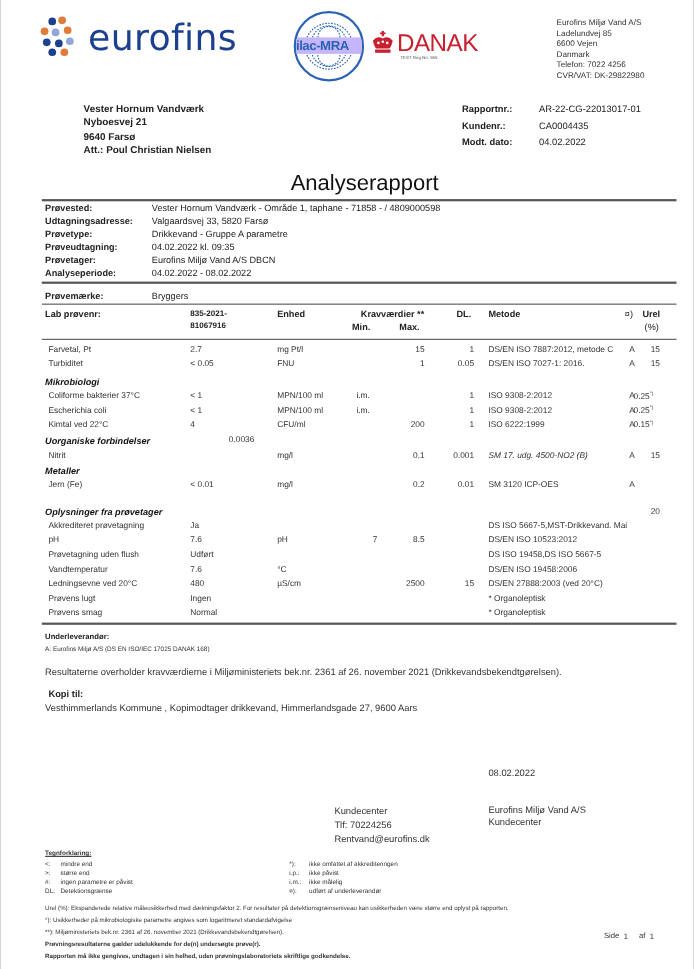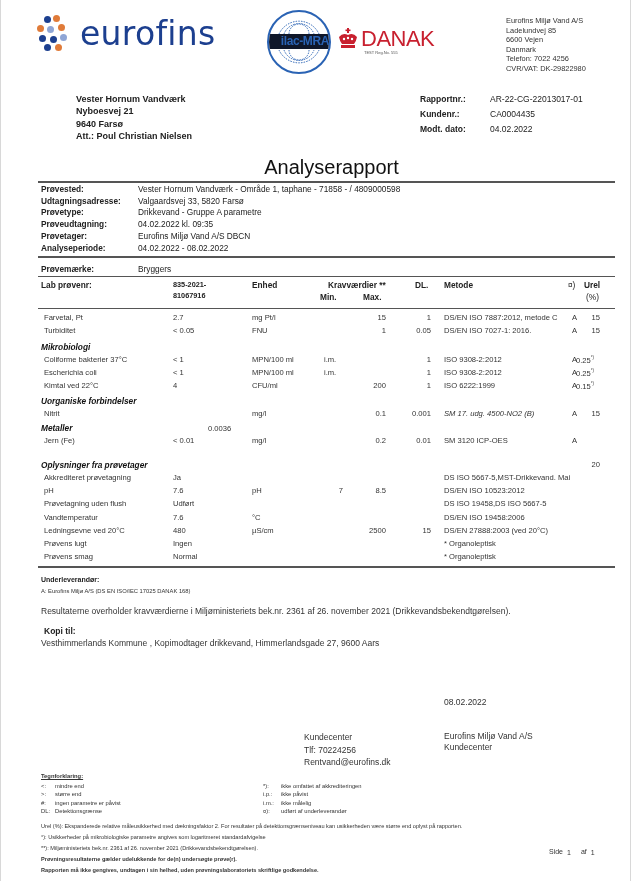--- a/index.html
+++ b/index.html
@@ -9,21 +9,21 @@
   .abs { position: absolute; }
 
   
   .eurofins-logo { left: 35px; top: 14px; display: flex; align-items: center; }
   .eurofins-logo .dots { width: 36px; height: 38px; position: relative; margin-right: 8px; }
   .eurofins-logo .dot { position: absolute; width: 7px; height: 7px; border-radius: 50%; }
   .eurofins-logo .word { font-size: 33px; color: #1c3f8f; letter-spacing: 0.3px; line-height: 1; font-family: "DejaVu Sans", sans-serif; font-weight: normal; }
 
   .ilac-logo { left: 266px; top: 10px; width: 64px; height: 64px; border-radius: 50%; border: 2px solid #2a63b4; overflow: hidden; background: #fff; }
   .ilac-logo .arcs { position: absolute; left: 0; top: 0; width: 60px; height: 60px; }
-  .ilac-logo .txt { position: absolute; left: 0; right: 0; top: 22px; text-align: right; font-size: 12px; font-weight: bold; color: #2a63b4; background: #0f172a; line-height: 15px; letter-spacing: -0.4px; }
+  .ilac-logo .txt { position: absolute; left: 0; right: 0; top: 22px; text-align: left; font-size: 12px; font-weight: bold; color: #2a63b4; background: #c4b5fd; line-height: 15px; letter-spacing: -0.4px; }
 
   .danak-logo { left: 336px; top: 28px; display: flex; align-items: flex-start; }
   .danak-logo .crown { width: 22px; height: 22px; margin-right: 2px; }
   .danak-logo .word { font-size: 22px; color: #c8202f; line-height: 22px; letter-spacing: -0.5px; }
   .danak-logo .reg { position: absolute; left: 27px; top: 22px; font-size: 4px; color: #555; white-space: nowrap; }
 
   .lab-address { left: 505px; top: 16px; font-size: 7.4px; line-height: 9.6px; color: #333; }
 
   
   .customer { left: 75px; top: 93px; font-size: 9px; font-weight: bold; line-height: 12.3px; color: #222; }
@@ -239,21 +239,21 @@
         <div class="cell" style="top: 381.4px; left: 251px;">CFU/ml</div>
         <div class="cell" style="top: 381.4px; left: 325px; width: 60px; text-align: right;">200</div>
         <div class="cell" style="top: 381.4px; left: 370px; width: 60px; text-align: right;">1</div>
         <div class="cell" style="top: 381.4px; left: 443px;">ISO 6222:1999</div>
         <div class="cell" style="top: 381.4px; left: 571px;">A</div>
         <div class="cell" style="top: 381.4px; left: 533px; width: 60px; text-align: right;">0.15<sup>°)</sup></div>
       </div>
       <div class="section-title" style="top: 395.6px;">Uorganiske forbindelser</div>
       <div>
         <div class="cell" style="top: 408.6px; left: 43px;">Nitrit</div>
-        <div class="cell" style="top: 424px; left: 172px; padding-left: 35px;">0.0036</div>
+        <div class="cell" style="top: 395px; left: 172px; padding-left: 35px;">0.0036</div>
         <div class="cell" style="top: 408.6px; left: 251px;">mg/l</div>
         <div class="cell" style="top: 408.6px; left: 325px; width: 60px; text-align: right;">0.1</div>
         <div class="cell" style="top: 408.6px; left: 370px; width: 60px; text-align: right;">0.001</div>
         <div class="cell" style="top: 408.6px; left: 443px; font-style: italic;">SM 17. udg. 4500-NO2 (B)</div>
         <div class="cell" style="top: 408.6px; left: 571px;">A</div>
         <div class="cell" style="top: 408.6px; left: 539px; width: 60px; text-align: right;">15</div>
       </div>
       <div class="section-title" style="top: 422.8px;">Metaller</div>
       <div>
         <div class="cell" style="top: 435.8px; left: 43px;">Jern (Fe)</div>

